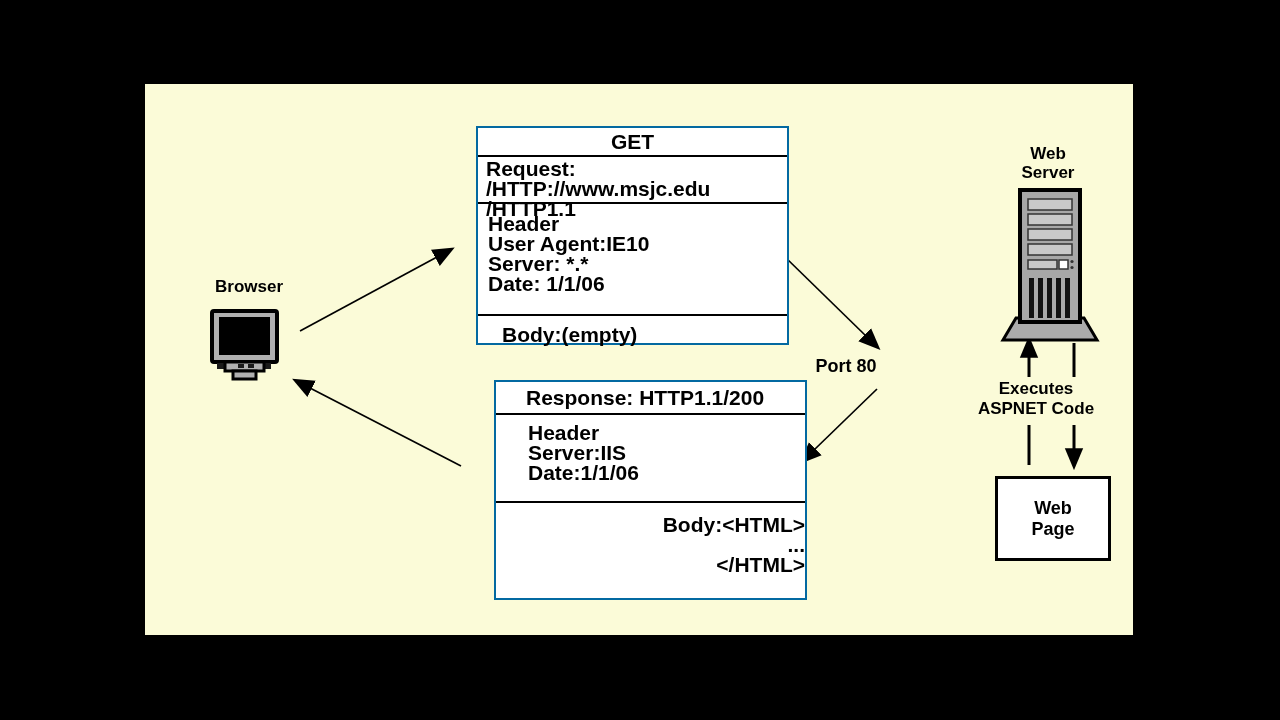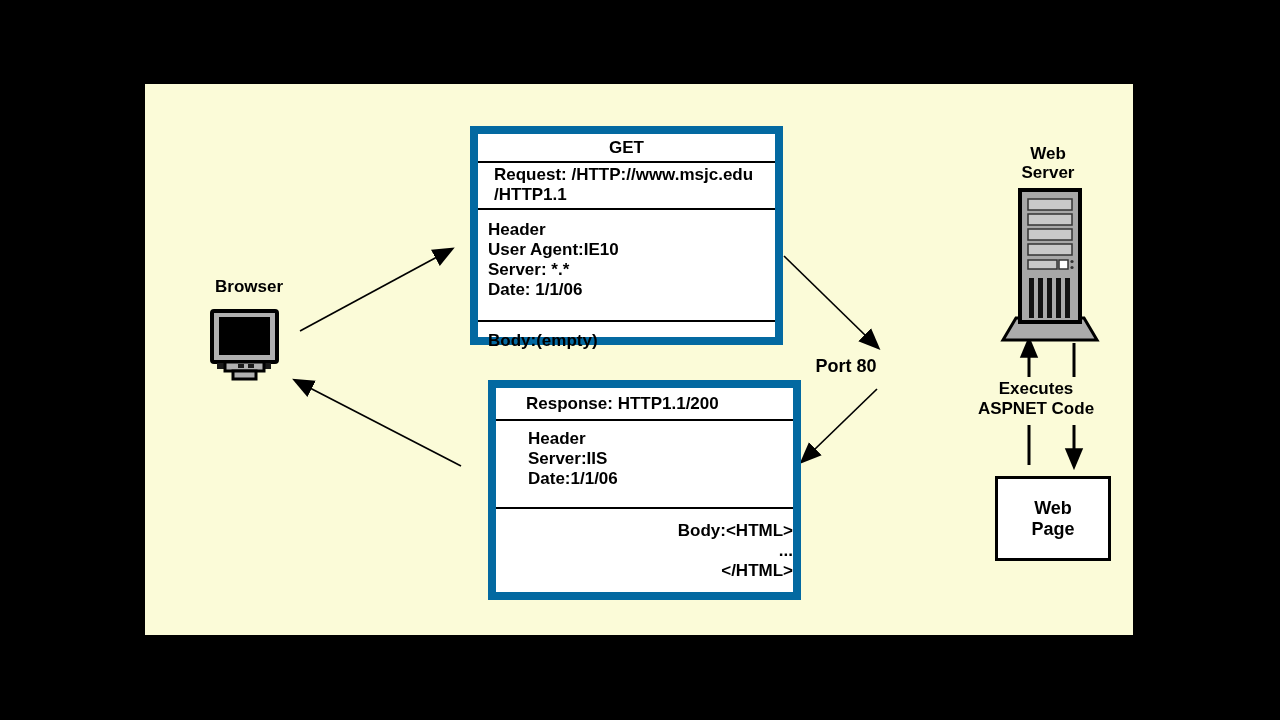--- a/index.html
+++ b/index.html
@@ -32,34 +32,35 @@
     position: absolute;
     left: 0; top: 0;
     width: 1280px; height: 720px;
     pointer-events: none;
   }
 
   
   .msgbox {
     position: absolute;
     background: #FFFFFF;
-    border: 8px solid #0369a1;
+    border: 2px solid #0369a1;
     box-sizing: border-box;
-    font-size: 17px;
+    font-size: 21px;
     line-height: 20px;
+    margin-left: 6px;
   }
   #get-box   { left: 470px; top: 126px; width: 313px; height: 219px; }
   #resp-box  { left: 488px; top: 380px; width: 313px; height: 220px; }
 
   .rowline { border-bottom: 2px solid #000000; box-sizing: content-box; }
 
   .get-title   { height: 27px; display: flex; align-items: center; justify-content: center; }
-  .get-request { height: 43px; padding: 2px 4px 0 16px; }
+  .get-request { height: 43px; padding: 2px 4px 0 8px; }
   .get-header  { height: 100px; padding: 10px 4px 0 10px; }
-  .get-body    { height: 37px; display: flex; align-items: center; padding-left: 10px; }
+  .get-body    { height: 37px; display: flex; align-items: center; padding-left: 24px; }
 
   .resp-title  { height: 31px; display: flex; align-items: center; padding-left: 30px; }
   .resp-header { height: 78px; padding: 8px 0 0 32px; }
   .resp-body   { padding: 12px 0 0 33px; text-align: right; }
   .resp-body .bl2 { margin-left: 25px; }
   .resp-body .bl3 { margin-left: 58px; }
 
   
   .label { position: absolute; text-align: center; font-size: 17px; line-height: 20px; }
   #browser-label   { left: 198px; top: 277px; width: 102px; }

